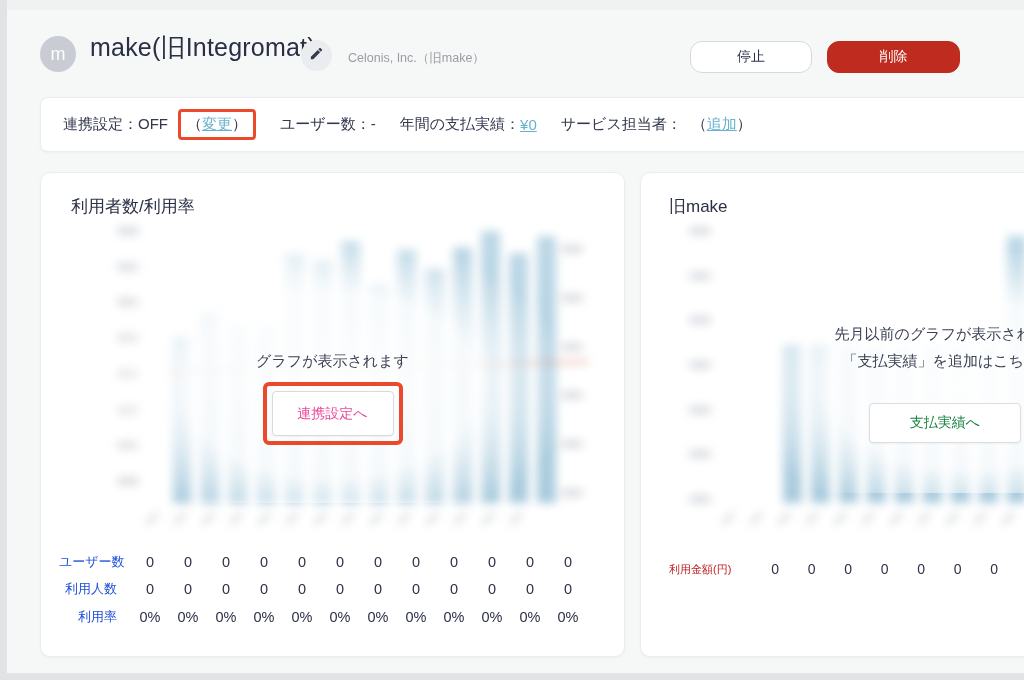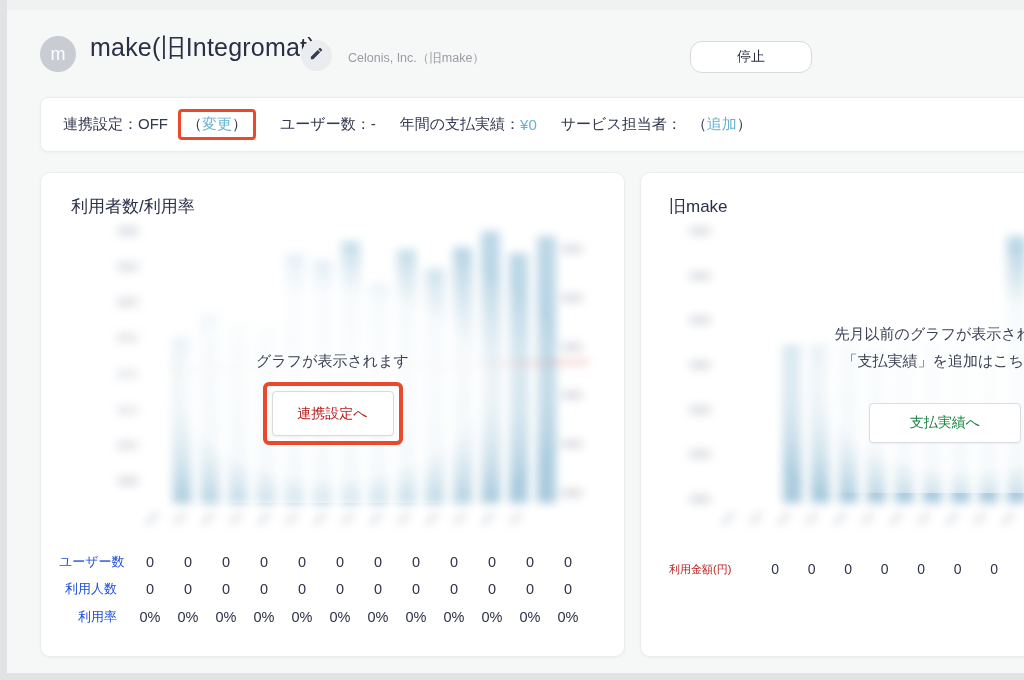--- a/index.html
+++ b/index.html
@@ -21,21 +21,21 @@
   .btn { position:absolute; top:41px; height:32px; border-radius:12px; font-size:14px;
          display:flex; align-items:center; justify-content:center; cursor:pointer; }
   .btn-stop { left:690px; width:122px; background:#fff; border:1px solid #d8d9de; color:#2c3046; }
   .btn-delete { left:827px; width:133px; background:#c02b20; border:1px solid #c02b20; color:#fff; }
 
   
   .summary { position:absolute; left:40px; top:97px; width:1100px; height:55px; background:#fff;
              border:1px solid #ececee; border-radius:8px; box-shadow:0 1px 3px rgba(30,30,40,.04);
              display:flex; align-items:center; padding-left:22px; gap:24px; font-size:15px; color:#33384e; }
   .summary .group { display:flex; align-items:center; white-space:nowrap; }
-  .link { color:#69b2ce; cursor:pointer; }
+  .link { color:#69b2ce; text-decoration:underline; cursor:pointer; }
   .hl-box { border:3px solid #ea4a2b; border-radius:4px; padding:3px 6px; margin-left:2px; }
 
   
   .card { position:absolute; top:172px; height:485px; background:#fff; border:1px solid #ececee;
           border-radius:10px; box-shadow:0 1px 3px rgba(30,30,40,.04); overflow:hidden; }
   .card-usage { left:40px; width:585px; }
   .card-payment { left:640px; width:584px; }
   .card-title { position:absolute; font-size:17px; color:#2c3046; }
 
   
@@ -48,21 +48,21 @@
   .tick { width:14px; height:3px; background:#c2c6ce; transform:rotate(-48deg); }
   .redline { position:absolute; height:3px; background:rgba(213,122,110,.55); transform:rotate(-1.2deg); }
   .haze { position:absolute; background:radial-gradient(ellipse at 50% 55%, rgba(255,255,255,.97) 0%, rgba(255,255,255,.88) 45%, rgba(255,255,255,0) 75%); }
   .haze2 { position:absolute; background:radial-gradient(ellipse at 50% 50%, rgba(255,255,255,.9) 0%, rgba(255,255,255,0) 70%); }
 
   .overlay-line { position:absolute; width:100%; text-align:center; font-size:15px; color:#3b4054;
                   text-shadow:0 0 6px #fff, 0 0 10px #fff; }
   .cta-hl { position:absolute; left:50%; transform:translateX(-50%); top:209px;
             border:4px solid #ea4a2b; border-radius:6px; padding:5px; }
   .cta-btn { width:122px; height:45px; background:#fff; border:1px solid #d9dade; border-radius:4px;
-             font-size:14px; color:#b91c1c; display:flex; align-items:center; justify-content:center;
+             font-size:14px; color:#ec4899; display:flex; align-items:center; justify-content:center;
              cursor:pointer; box-shadow:0 1px 2px rgba(0,0,0,.05); }
   .cta-btn-plain { position:absolute; left:228px; top:230px; width:152px; height:40px; background:#fff;
              border:1px solid #dcdde1; border-radius:4px; font-size:14px; color:#15803d;
              display:flex; align-items:center; justify-content:center; cursor:pointer;
              box-shadow:0 1px 2px rgba(0,0,0,.05); }
 
   
   .stats { position:absolute; left:18px; top:375px; }
   .stat-row { display:flex; align-items:center; height:27.5px; }
   .stat-label { width:58px; margin-right:14px; text-align:right; font-size:13px; color:#1d4ed8; white-space:nowrap; }
@@ -87,20 +87,21 @@
   <div class="page-title">make(旧Integromat)</div>
   <div class="edit-btn">
     <span>
       <svg width="15" height="15" viewBox="0 0 24 24">
           <path fill="#343a50" d="M3 17.2V21h3.8L17.8 10 14 6.2 3 17.2zM20.7 7.1c.4-.4.4-1 0-1.4l-2.4-2.4c-.4-.4-1-.4-1.4 0L15 5.2 18.8 9l1.9-1.9z"></path>
         </svg>
     </span>
   </div>
   <div class="company">Celonis, Inc.（旧make）</div>
   <div class="btn btn-stop">停止</div>
+  <div class="btn btn-delete">削除</div>
 
   <div class="summary">
     <span class="group">連携設定：OFF</span>
     <span class="hl-box" style="margin-left:-14px;">
       <span>（</span><span class="link">変更</span><span>）</span>
     </span>
     <span class="group">ユーザー数：-</span>
     <span class="group">
       <span>年間の支払実績：</span>
         <span class="link">¥0</span>

